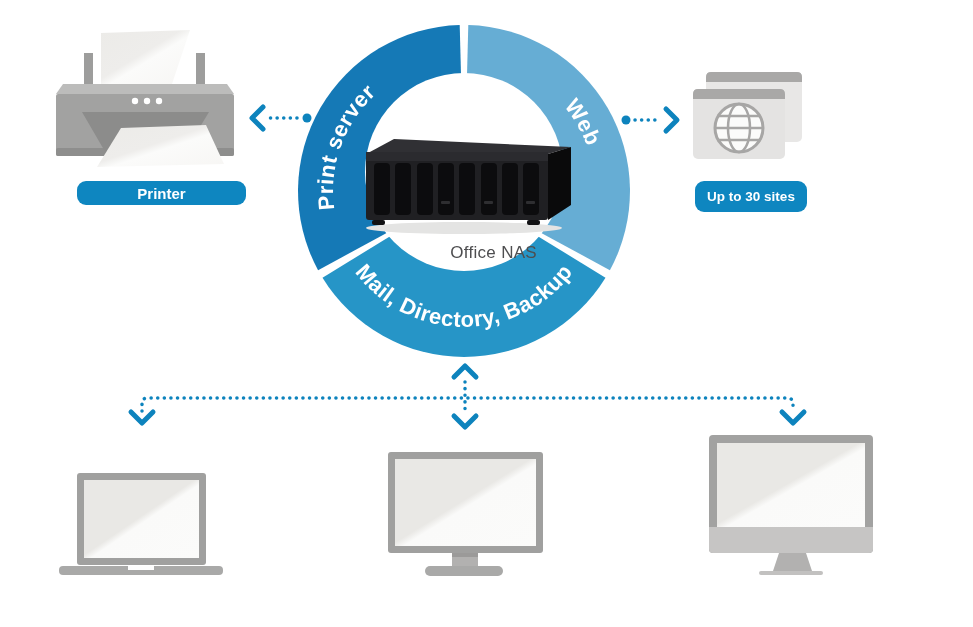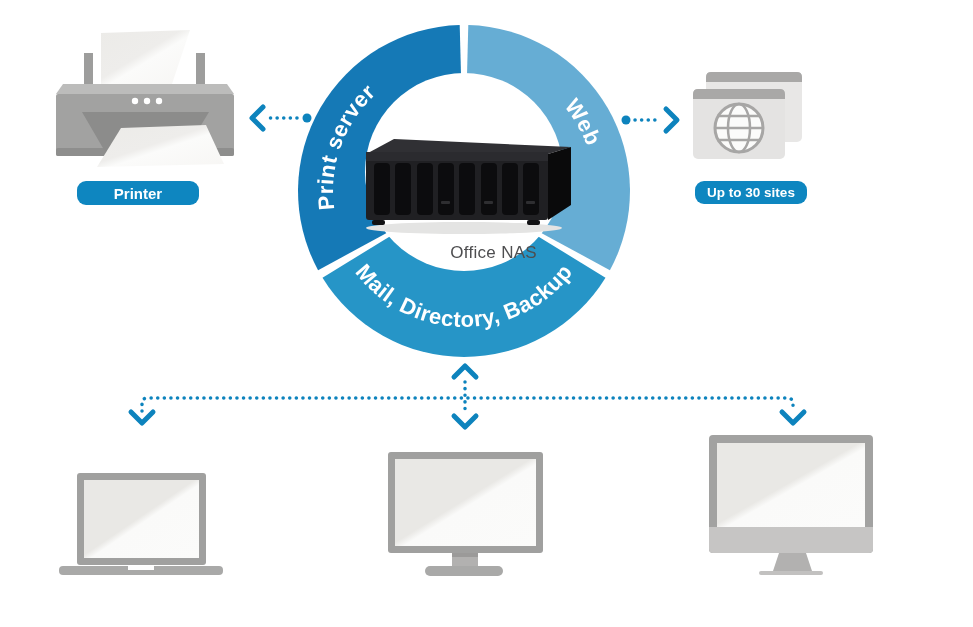--- a/index.html
+++ b/index.html
@@ -2,22 +2,22 @@
 <html><head>
 <meta charset="utf-8">
 <style>
   *{margin:0;padding:0;box-sizing:border-box}
   html,body{background:#fff}
   .canvas{position:relative;width:973px;height:627px;background:#ffffff;overflow:hidden;
           font-family:"Liberation Sans",sans-serif}
   .scene{position:absolute;left:0;top:0;width:973px;height:627px}
   .pill{position:absolute;display:flex;align-items:center;justify-content:center;
         background:#0e86c0;color:#fff;font-weight:bold;border-radius:9px;white-space:nowrap}
-  .pill-printer{left:77px;top:181px;width:122px;height:24px;font-size:15px}
-  .pill-sites{left:695px;top:181px;width:112px;height:23px;font-size:13.5px}
+  .pill-printer{left:77px;top:181px;width:169px;height:24px;font-size:15px}
+  .pill-sites{left:695px;top:181px;width:112px;height:31px;font-size:13.5px}
   .center-label{position:absolute;left:397px;top:243px;width:140px;text-align:right;
         font-size:17px;color:#4e4e50;letter-spacing:.3px}
   .ring-label{fill:#ffffff;font-weight:bold;font-size:22px;letter-spacing:.5px;
         font-family:"Liberation Sans",sans-serif}
 </style>
 </head>
 <body>
 
 <div class="canvas">
 

